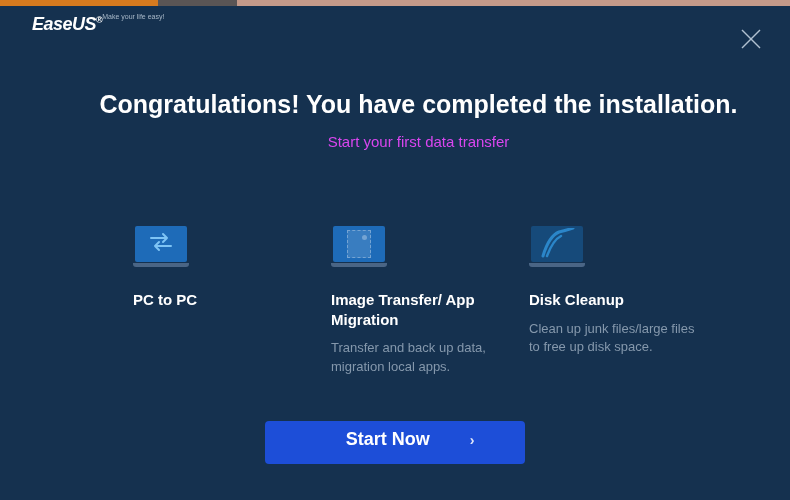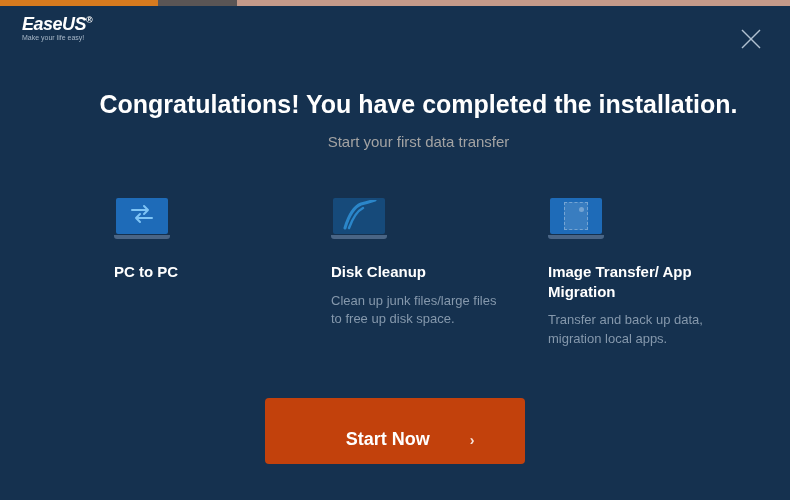--- a/index.html
+++ b/index.html
@@ -20,23 +20,23 @@
       position: absolute;
       top: 0;
       left: 0;
       right: 0;
       height: 6px;
       background: linear-gradient(90deg, #d67a1f 0%, #d67a1f 20%, #5a5555 20%, #5a5555 30%, #c49a8a 30%, #c49a8a 100%);
     }
     .header {
       position: absolute;
       top: 14px;
-      left: 22px;
+      left: 32px;
       display: flex;
-      flex-direction: column;
+      flex-direction: row;
       align-items: flex-start;
       text-align: right;
     }
     .logo-text {
       font-size: 18px;
       font-weight: 700;
       font-style: italic;
       color: #fff;
       letter-spacing: -0.5px;
     }
@@ -70,27 +70,27 @@
       padding-left: 47px;
     }
     .title {
       font-size: 25px;
       font-weight: 600;
       color: #fff;
       margin-bottom: 14px;
     }
     .subtitle {
       font-size: 15px;
-      color: #a3a3a3;
-      margin-bottom: 48px;
+      color: #d946ef;
+      margin-bottom: 76px;
     }
     .features {
       display: flex;
       justify-content: center;
-      gap: 42px;
+      gap: 23px;
       padding: 0 40px;
     }
     .feature {
       width: 175px;
       text-align: left;
       cursor: pointer;
     }
     .feature-icon {
       width: 56px;
       height: 46px;
@@ -168,24 +168,24 @@
       bottom: 36px;
       left: 0;
       right: 0;
       text-align: center;
     }
     .cta-button {
       display: inline-flex;
       align-items: center;
       justify-content: center;
       gap: 40px;
-      background: #c2410c;
+      background: #1d4ed8;
       color: #fff;
       border: none;
-      padding: 31px 40px 14px 70px;
+      padding: 8px 40px 14px 70px;
       font-size: 18px;
       font-weight: 600;
       border-radius: 4px;
       cursor: pointer;
       min-width: 260px;
     }
     .cta-button .arrow {
       font-size: 14px;
       opacity: 0.85;
     }
@@ -221,53 +221,53 @@
               <svg viewBox="0 0 28 20">
                 <path d="M4 6 L20 6 M20 6 L16 2 M20 6 L16 10" stroke="#7ec4f5" stroke-width="2" fill="none" stroke-linecap="round"></path>
                 <path d="M24 14 L8 14 M8 14 L12 10 M8 14 L12 18" stroke="#7ec4f5" stroke-width="2" fill="none" stroke-linecap="round"></path>
               </svg>
             </span>
           </div>
           <div class="laptop-base"></div>
         </div>
       </div>
       <div class="feature-title">PC to PC</div>
+    </div>
+
+    <div class="feature">
+      <div class="feature-icon">
+        <div class="laptop-frame">
+          <div class="laptop-screen">
+            <div class="image-icon-inner"></div>
+          </div>
+          <div class="laptop-base"></div>
+        </div>
+      </div>
+      <div class="feature-title">Image Transfer/ App Migration</div>
+      <div class="feature-desc">Transfer and back up data, migration local apps.</div>
     </div>
 
     <div class="feature">
       <div class="feature-icon">
         <div class="laptop-frame">
           <div class="laptop-screen dark">
             <span class="cleanup-icon">
               <svg viewBox="0 0 40 30">
                 <path d="M6 28 Q12 8 22 4 Q30 2 36 0" stroke="#2b86c9" stroke-width="3" fill="none" stroke-linecap="round"></path>
                 <path d="M10 28 Q16 12 24 8" stroke="#2b86c9" stroke-width="2.5" fill="none" stroke-linecap="round"></path>
               </svg>
             </span>
           </div>
           <div class="laptop-base"></div>
         </div>
       </div>
       <div class="feature-title">Disk Cleanup</div>
       <div class="feature-desc">Clean up junk files/large files to free up disk space.</div>
     </div>
 
-    <div class="feature">
-      <div class="feature-icon">
-        <div class="laptop-frame">
-          <div class="laptop-screen">
-            <div class="image-icon-inner"></div>
-          </div>
-          <div class="laptop-base"></div>
-        </div>
-      </div>
-      <div class="feature-title">Image Transfer/ App Migration</div>
-      <div class="feature-desc">Transfer and back up data, migration local apps.</div>
-    </div>
-
   </div>
 </div>
 
 <div class="cta-container">
   <button class="cta-button">
     <span>Start Now</span>
     <span class="arrow">›</span>
   </button>
 </div>
 

